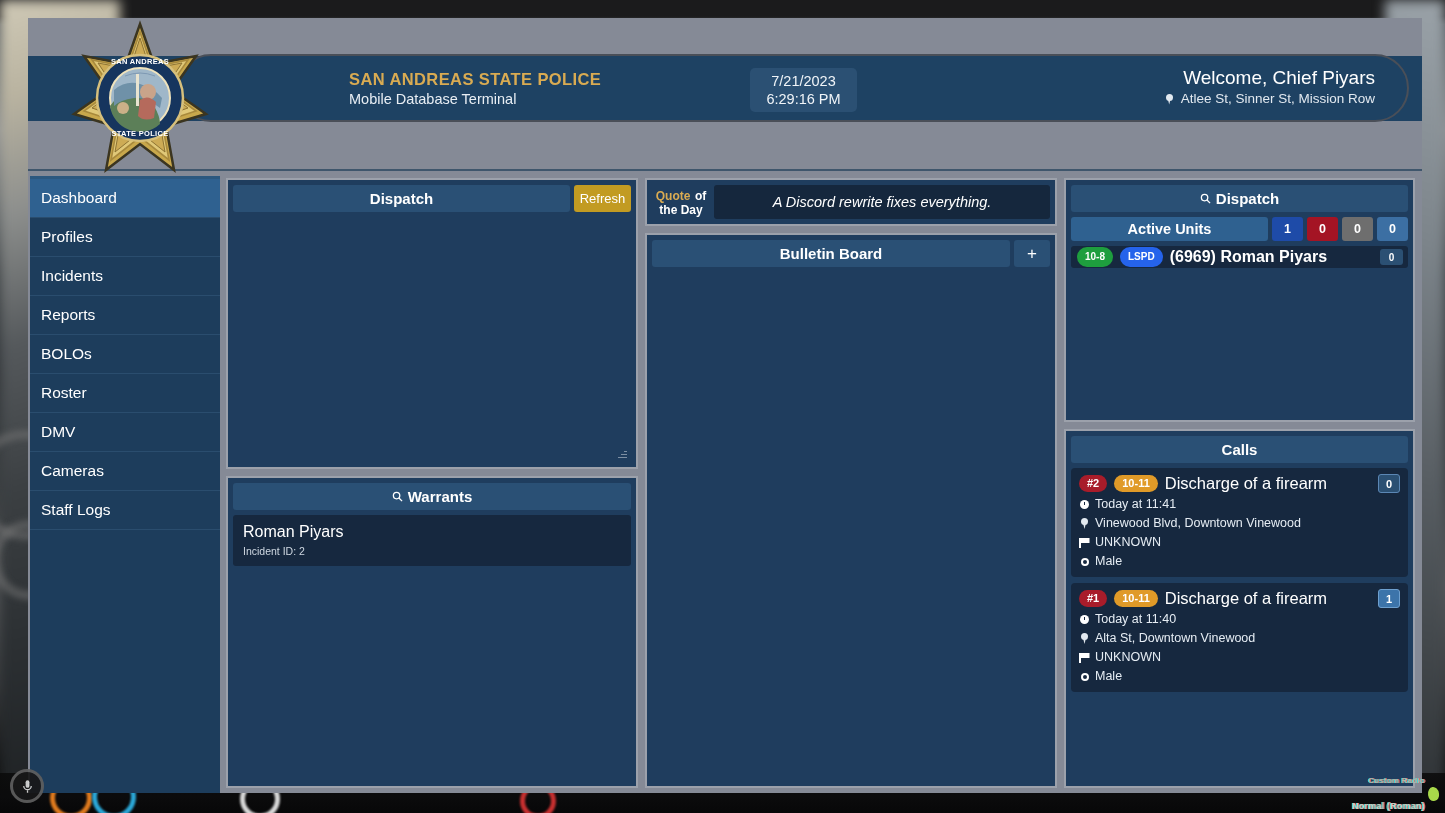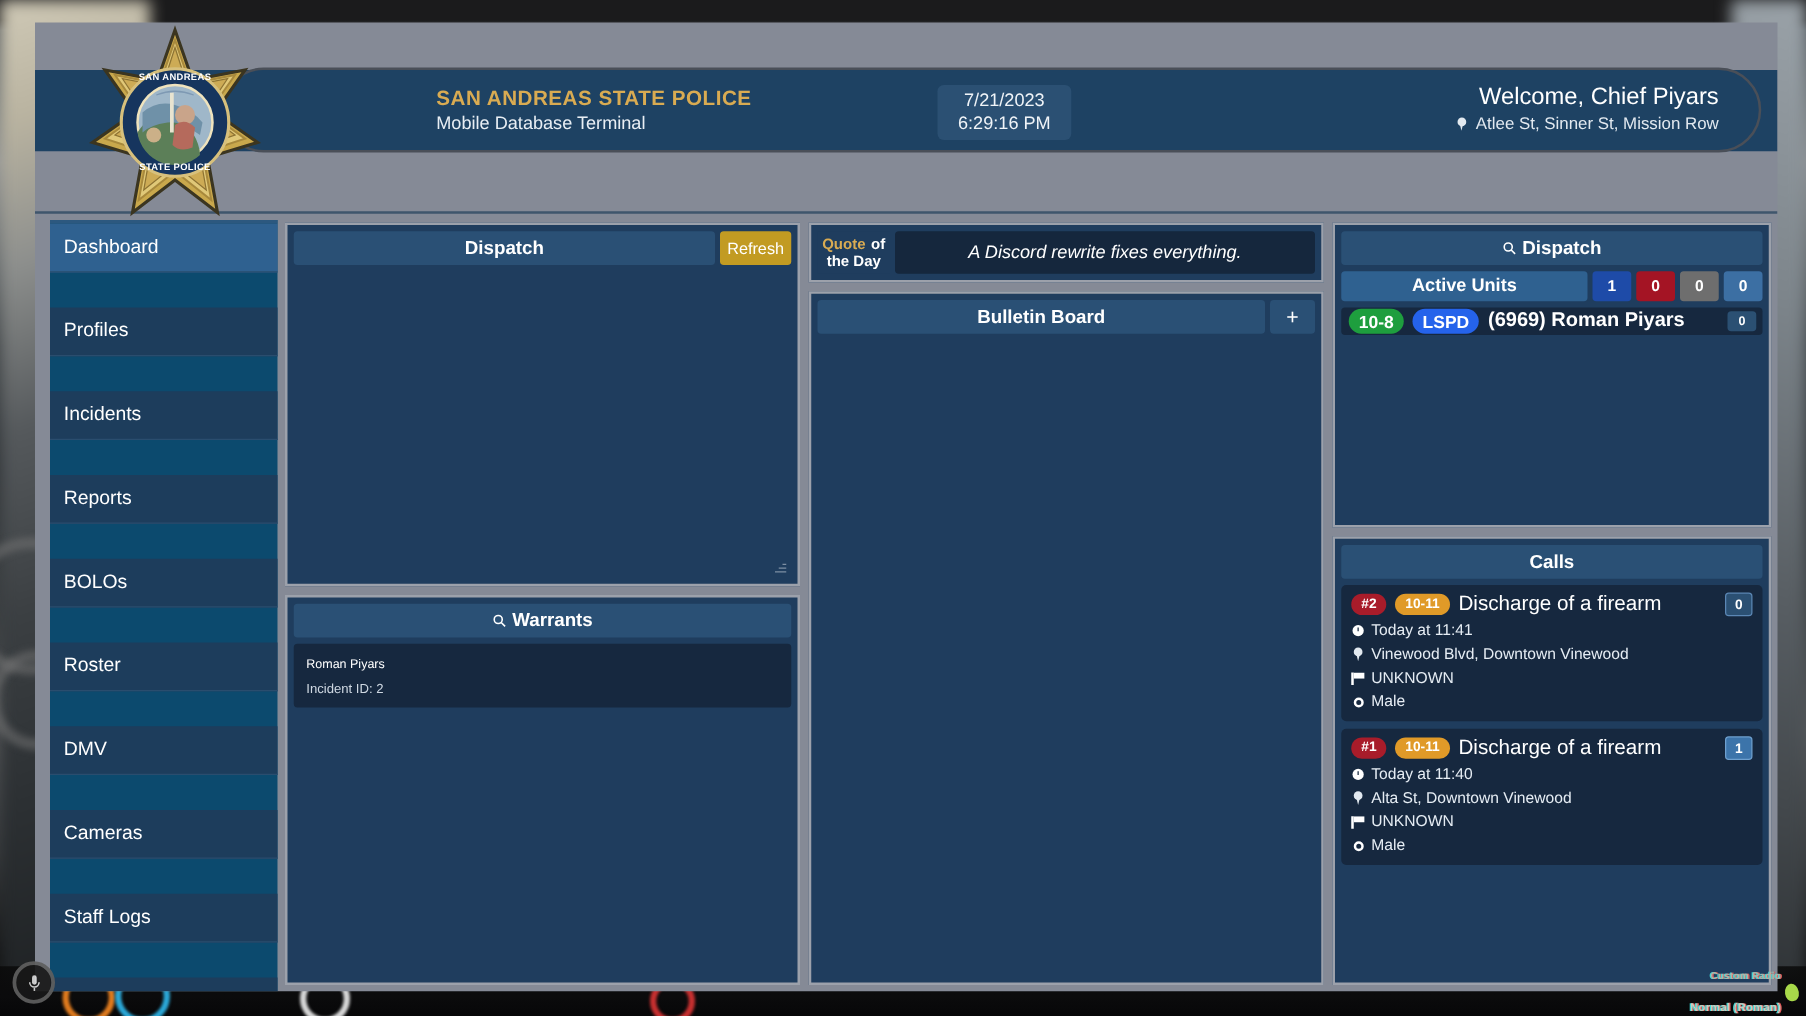--- a/index.html
+++ b/index.html
@@ -149,25 +149,24 @@
 
   
   #body-area {
     position: absolute; left: 0; top: 158px;
     width: 1394px; height: 617px;
     display: flex; gap: 0;
   }
 
   
   #sidebar {
-    width: 190px; margin-left: 12px;
-    background: #0c4a6e;
+    width: 190px; margin-left: 2px;
+    background: #14b8a6;
     display: flex; flex-direction: column;
     border-top: 3px solid #2c587f;
-    gap: 28px;
   }
   .nav-item {
     height: 39px; display: flex; align-items: center;
     padding-left: 11px;
     color: #ffffff; font-size: 15.5px;
     background: #1d3d5c;
     border-bottom: 1px solid #2a4d6e;
     cursor: pointer;
   }
   .nav-item.active { background: #2f6190; }
@@ -230,21 +229,21 @@
 
   
   #warrants-panel { flex: 1; display: flex; flex-direction: column; }
   #warrants-panel .sec-title { margin: 5px 5px 0 5px; }
   .sec-title .magnifier { margin-right: 5px; display: inline-flex; }
   .warrant-list { padding: 5px; }
   .warrant-item {
     background: #16283f; border-radius: 3px;
     padding: 8px 10px 9px 10px;
   }
-  .warrant-name { color: #ffffff; font-size: 10px; line-height: 18px; }
+  .warrant-name { color: #ffffff; font-size: 16px; line-height: 18px; }
   .warrant-meta { color: #cfd8e2; font-size: 10.5px; margin-top: 4px; }
 
   
   #quote-panel { height: 48px; padding: 5px; display: flex; gap: 4px; }
   #quote-label {
     width: 58px; background: #1f3d5e;
     display: flex; flex-direction: column; align-items: center; justify-content: center;
     line-height: 14px;
   }
   #quote-label .q-gold { color: #d9ab52; font-size: 12px; font-weight: bold; }
@@ -284,21 +283,21 @@
     color: #ffffff; font-size: 12.5px; font-weight: bold;
   }
   #units-list { padding: 5px; }
   .unit-row {
     background: #16283f; border-radius: 3px;
     height: 22px; display: flex; align-items: center; gap: 7px;
     padding: 0 5px 0 6px;
   }
   .pill {
     border-radius: 10px; padding: 4px 8px;
-    font-size: 14px; font-weight: bold; color: #ffffff;
+    font-size: 10px; font-weight: bold; color: #ffffff;
     line-height: 12px; white-space: nowrap;
   }
   .unit-name { color: #ffffff; font-size: 16px; font-weight: bold; flex: 1; }
   .unit-badge {
     width: 23px; height: 16px; border-radius: 3px;
     background: #2b5073; color: #ffffff; font-size: 10px; font-weight: bold;
     display: flex; align-items: center; justify-content: center;
   }
 
   

